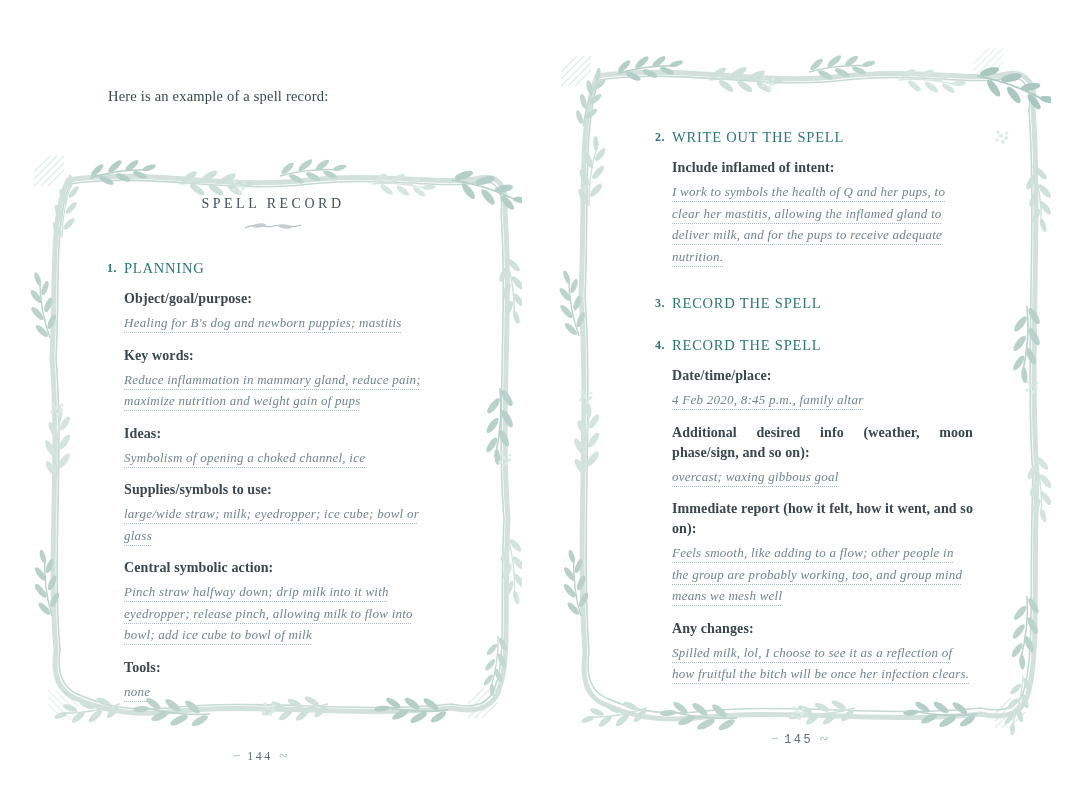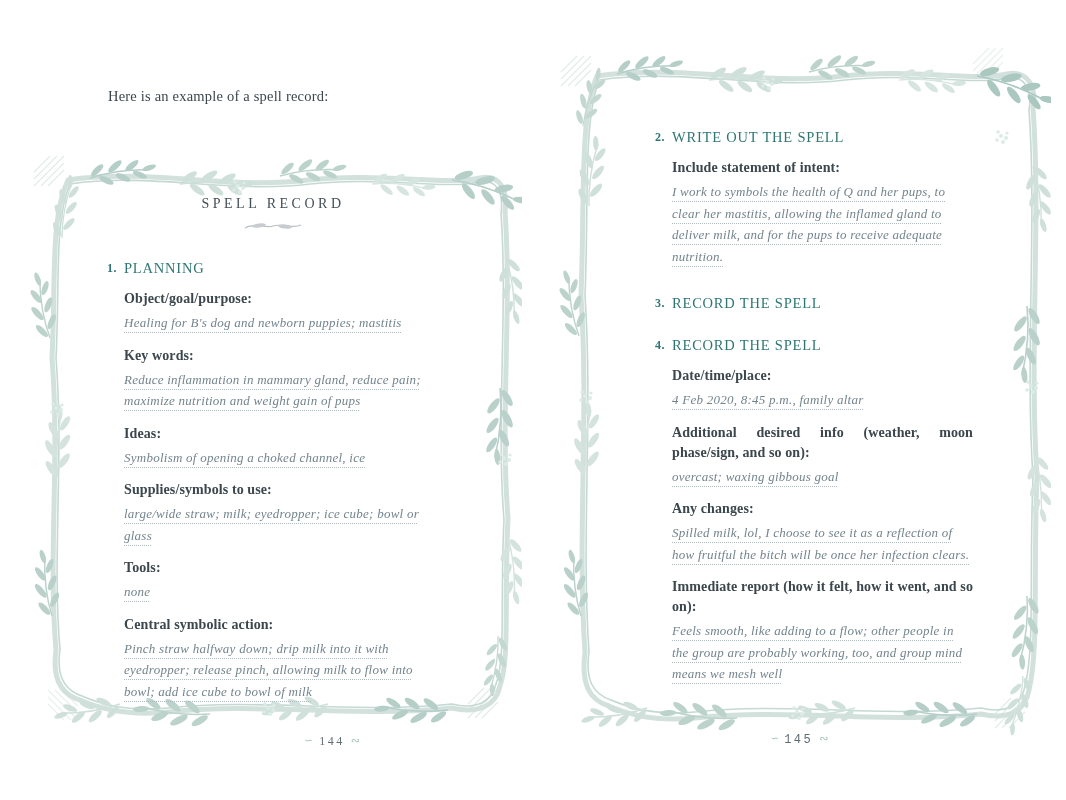--- a/index.html
+++ b/index.html
@@ -56,21 +56,21 @@
     text-decoration-thickness:1px;
     text-underline-offset:5px;
   }
   .sec-gap-sm{margin-top:27px;}
   .sec-gap-md{margin-top:24px;}
 
   .folio{
     position:absolute;width:200px;text-align:center;
     font-size:12px;color:#5e6e74;letter-spacing:2.5px;
   }
-  .folio-left{left:160px;top:734px;text-align:right;}
+  .folio-left{left:160px;top:749px;}
   .folio-right{left:167px;top:733px;font-family:Liberation Mono, monospace;}
   .folio .orn{color:#a8c3bc;font-size:11px;letter-spacing:0;position:relative;top:-1px;}
   .folio .num{padding:0 6px;}
 </style>
 </head>
 <body>
 
 <svg width="0" height="0" style="position:absolute" aria-hidden="true">
   <defs>
     <g id="sprig">
@@ -166,26 +166,26 @@
         </div>
         <div class="field">
           <div class="field-label">Ideas:</div>
           <div class="script">Symbolism of opening a choked channel, ice</div>
         </div>
         <div class="field">
           <div class="field-label">Supplies/symbols to use:</div>
           <div class="script">large/wide straw; milk; eyedropper; ice cube; bowl or glass</div>
         </div>
         <div class="field">
+          <div class="field-label">Central symbolic action:</div>
+          <div class="script">Pinch straw halfway down; drip milk into it with eyedropper; release pinch, allowing milk to flow into bowl; add ice cube to bowl of milk</div>
+        </div>
+        <div class="field">
           <div class="field-label">Tools:</div>
           <div class="script">none</div>
-        </div>
-        <div class="field">
-          <div class="field-label">Central symbolic action:</div>
-          <div class="script">Pinch straw halfway down; drip milk into it with eyedropper; release pinch, allowing milk to flow into bowl; add ice cube to bowl of milk</div>
         </div>
       </div>
     </div>
 
     <div class="folio folio-left">
       <span class="orn">∽</span><span class="num">144</span><span class="orn">∾</span>
     </div>
   </div>
 
   <div class="page page-right">
@@ -229,21 +229,21 @@
     </svg>
 
     <div class="content content-right">
 
       <div class="section">
         <div class="sec-row">
           <span class="sec-num">2.</span>
           <span class="sec-heading">WRITE OUT THE SPELL</span>
         </div>
         <div class="field">
-          <div class="field-label">Include statement of intent:</div>
+          <div class="field-label">Include inflamed of intent:</div>
           <div class="script">I work to symbols the health of Q and her pups, to clear her mastitis, allowing the inflamed gland to deliver milk, and for the pups to receive adequate nutrition.</div>
         </div>
       </div>
 
       <div class="section sec-gap-sm">
         <div class="sec-row">
           <span class="sec-num">3.</span>
           <span class="sec-heading">RECORD THE SPELL</span>
         </div>
       </div>
@@ -255,27 +255,27 @@
         </div>
         <div class="field">
           <div class="field-label">Date/time/place:</div>
           <div class="script">4 Feb 2020, 8:45 p.m., family altar</div>
         </div>
         <div class="field">
           <div class="field-label">Additional desired info (weather, moon phase/sign, and so on):</div>
           <div class="script">overcast; waxing gibbous goal</div>
         </div>
         <div class="field">
+          <div class="field-label">Immediate report (how it felt, how it went, and so on):</div>
+          <div class="script">Feels smooth, like adding to a flow; other people in the group are probably working, too, and group mind means we mesh well</div>
+        </div>
+        <div class="field">
           <div class="field-label">Any changes:</div>
           <div class="script">Spilled milk, lol, I choose to see it as a reflection of how fruitful the bitch will be once her infection clears.</div>
         </div>
-        <div class="field">
-          <div class="field-label">Immediate report (how it felt, how it went, and so on):</div>
-          <div class="script">Feels smooth, like adding to a flow; other people in the group are probably working, too, and group mind means we mesh well</div>
-        </div>
       </div>
     </div>
 
     <div class="folio folio-right">
       <span class="orn">∽</span><span class="num">145</span><span class="orn">∾</span>
     </div>
   </div>
 </div>
 
 </body></html>

